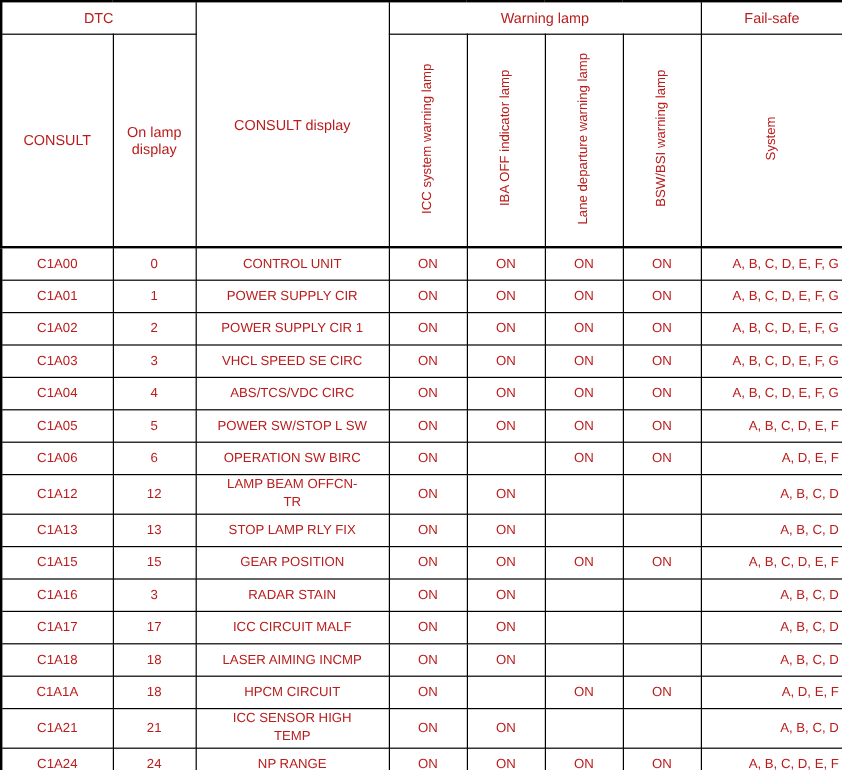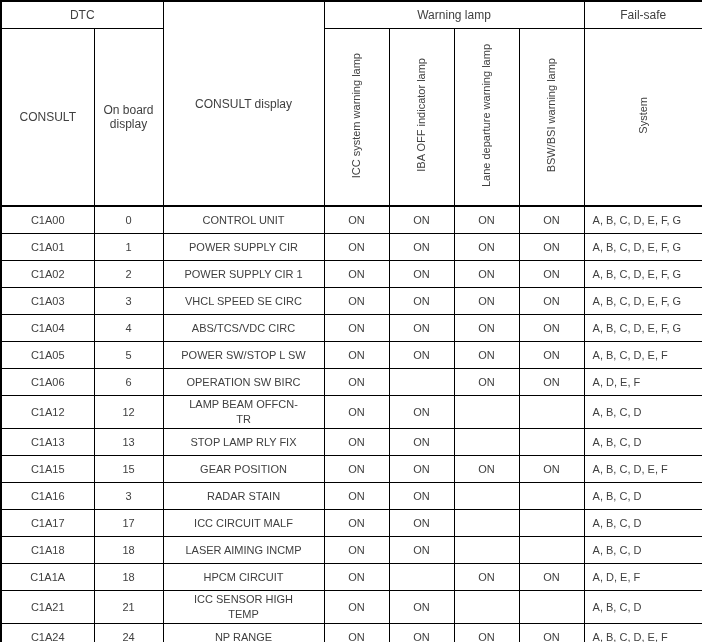--- a/index.html
+++ b/index.html
@@ -2,21 +2,21 @@
 <html><head>
 <meta charset="utf-8">
 <style>
   html, body { margin: 0; padding: 0; background: #ffffff; }
   .page {
     width: 702px;
     height: 642px;
     overflow: hidden;
     background: #ffffff;
     font-family: "Liberation Sans", sans-serif;
-    color: #404040;
+    color: #b91c1c;
   }
   table.dtc {
     border-collapse: collapse;
     table-layout: fixed;
     width: 702px;
     border: 2px solid #000000;
   }
   th, td {
     border: 1px solid #000000;
     background: #ffffff;
@@ -47,21 +47,21 @@
     height: 24px;
     text-align: center;
     vertical-align: middle;
     padding: 1px 3px;
   }
   td.col-display {
     white-space: pre-line;
     line-height: 15px;
   }
   td.col-failsafe {
-    text-align: left;
+    text-align: right;
     padding-left: 8px;
   }
 </style>
 </head>
 <body>
 
 <div class="page">
   <table class="dtc">
     <colgroup>
       <col style="width:93px">
@@ -75,21 +75,21 @@
     </colgroup>
     <thead>
       <tr class="hdr-groups">
         <th colspan="2">DTC</th>
         <th rowspan="2">CONSULT display</th>
         <th colspan="4">Warning lamp</th>
         <th>Fail-safe</th>
       </tr>
       <tr class="hdr-cols">
         <th>CONSULT</th>
-        <th>On board display</th>
+        <th>On lamp display</th>
         <th><span class="vtext">ICC system warning lamp</span></th>
         <th><span class="vtext">IBA OFF indicator lamp</span></th>
         <th><span class="vtext">Lane departure warning lamp</span></th>
         <th><span class="vtext">BSW/BSI warning lamp</span></th>
         <th><span class="vtext">System</span></th>
       </tr>
     </thead>
     <tbody>
         <tr>
     <td class="col-consult">C1A00</td>

